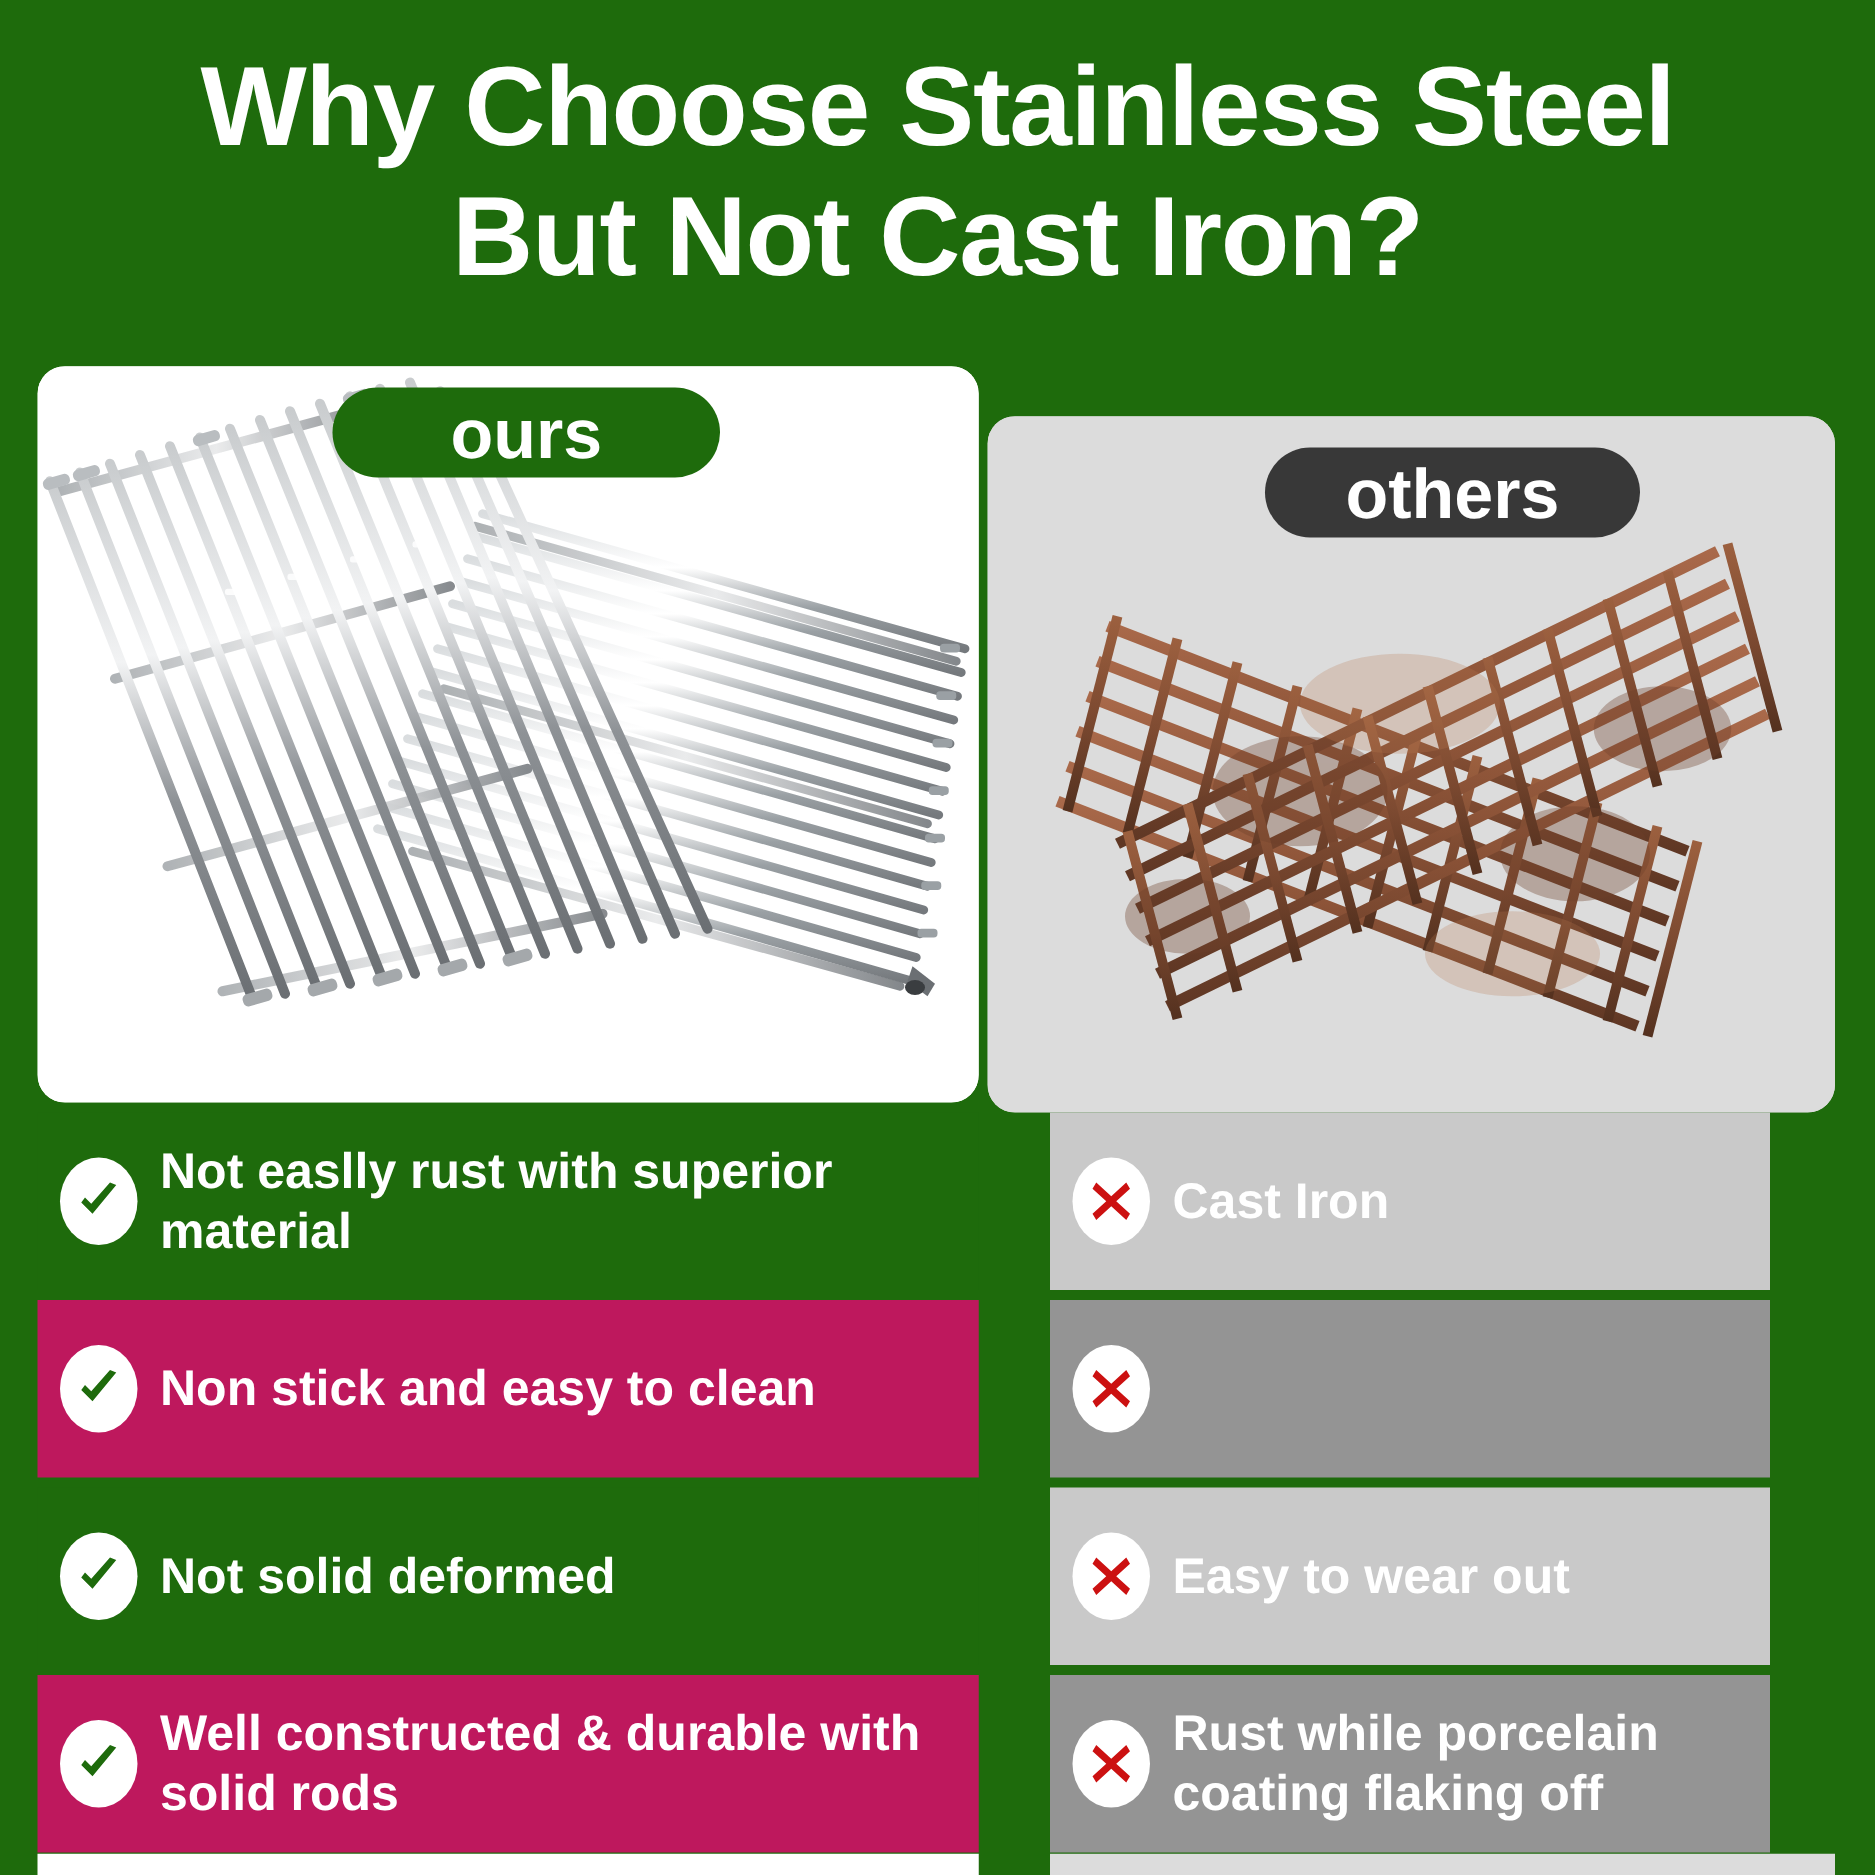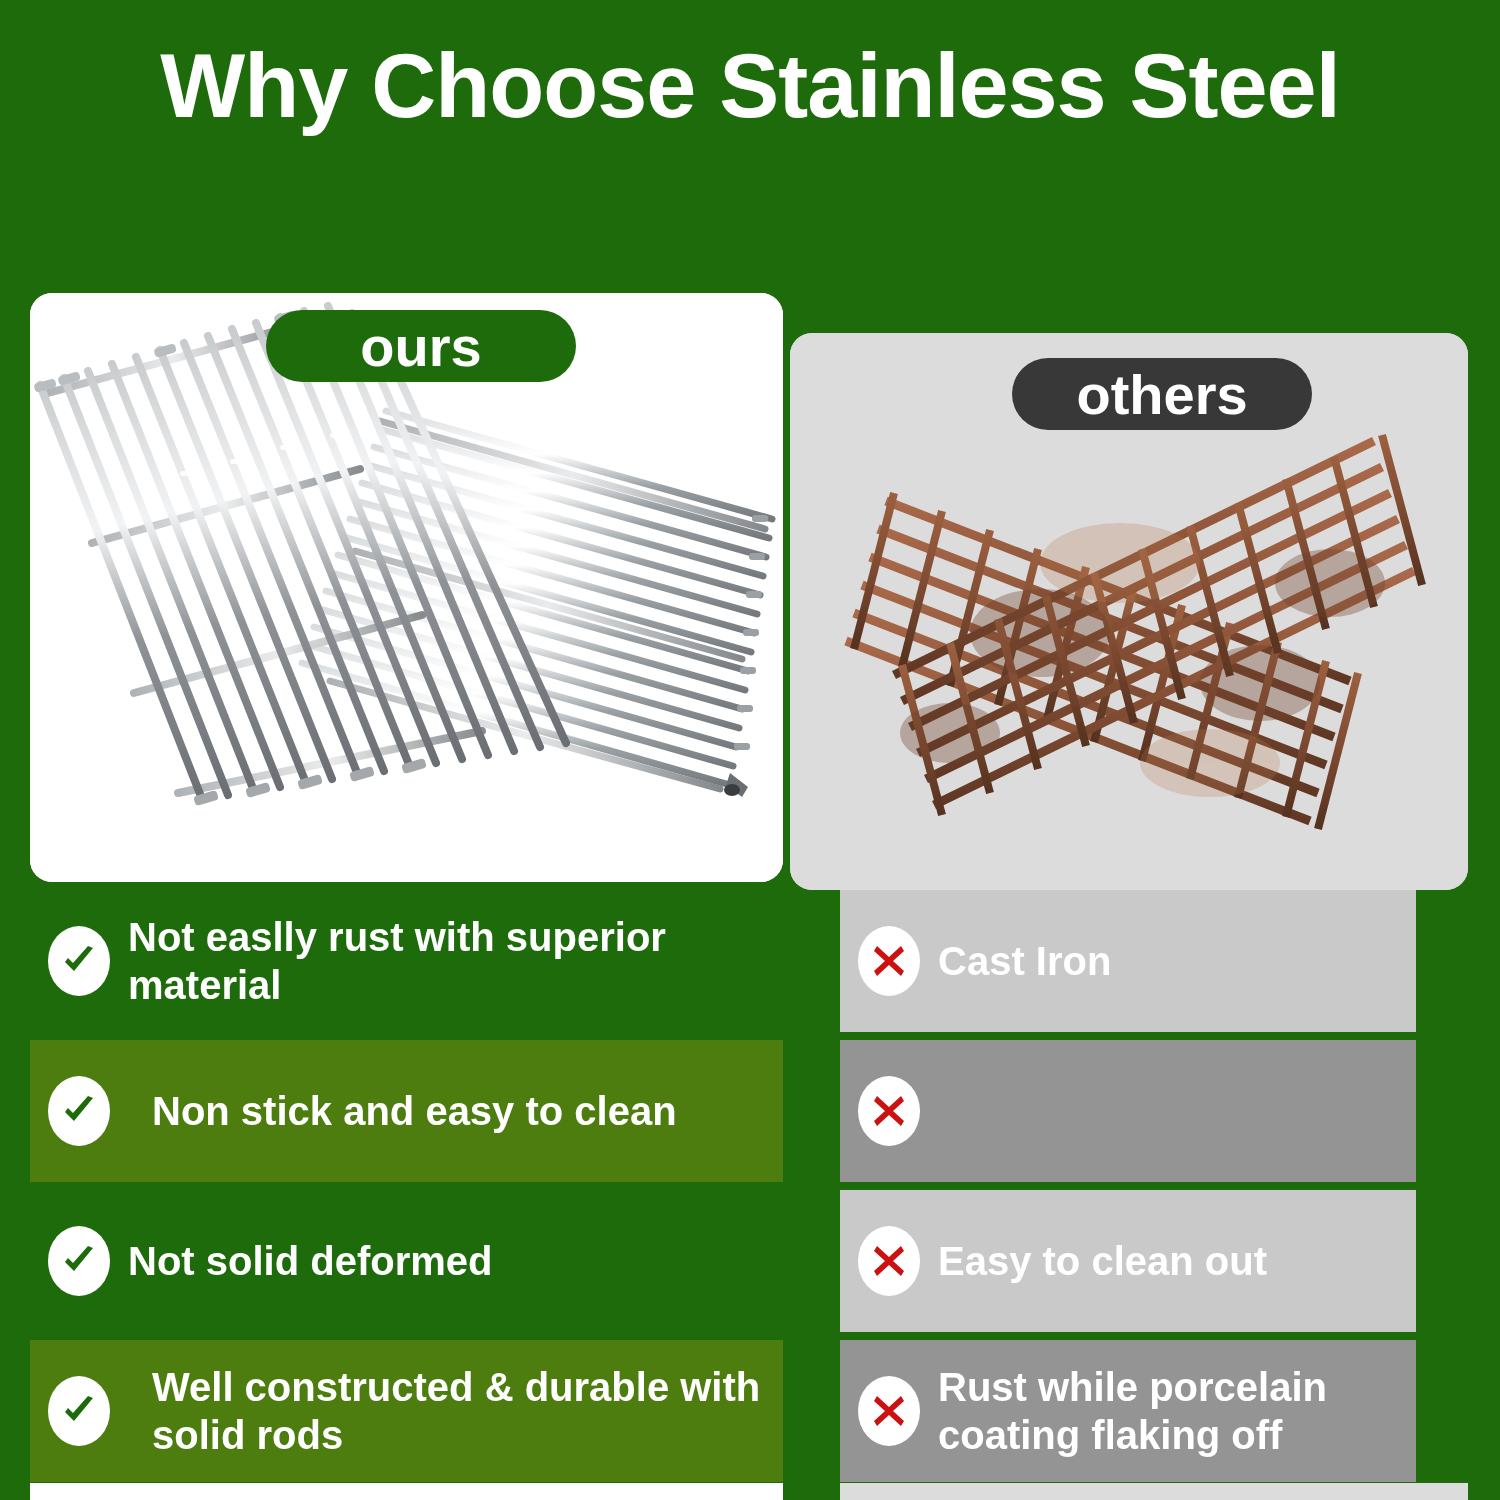--- a/index.html
+++ b/index.html
@@ -104,21 +104,21 @@
   .feat-row .txt {
     font-size: 40px;
     line-height: 48px;
     font-weight: bold;
     color: #ffffff;
     margin-left: 18px;
   }
 
   
   #col-ours .feat-row.band-a { background: #1e6b0c; }
-  #col-ours .feat-row.band-b { background: #4d7c0f; gap: 24px; }
+  #col-ours .feat-row.band-b { background: #be185d; }
   
   #col-others .feat-row.band-a { background: #c9c9c9; }
   #col-others .feat-row.band-b { background: #949494; }
 
   .h-tall  { height: 142px; }
   .h-short { height: 142px; }
 
   
   .mark {
     flex: 0 0 auto;
@@ -143,20 +143,21 @@
   #tail-others {
     position: absolute; left: 840px; top: 1483px;
     width: 628px; height: 20px; background: #dcdcdc;
   }
 </style>
 </head>
 <body>
 
 <div id="title-block">
   <div class="title-line">Why Choose Stainless Steel</div>
+  <div class="title-line">But Not Cast Iron?</div>
 </div>
 
 <div id="photo-row">
 
   <div id="ours-photo-panel">
     <svg class="art" viewBox="0 0 753 589" preserveAspectRatio="none">
       <defs>
         <linearGradient id="steelRod" x1="0" y1="0" x2="0" y2="1">
           <stop offset="0%" stop-color="#c9ccce"></stop>
           <stop offset="35%" stop-color="#f2f3f4"></stop>
@@ -420,21 +421,21 @@
         </svg>
       </span>
     </div>
 
     <div class="feat-row band-a h-short">
       <span class="mark">
         <svg width="38" height="38" viewBox="0 0 38 38">
           <path d="M7 4 L19 15 L31 4 L34 9 L23 19 L34 29 L31 34 L19 23 L7 34 L4 29 L15 19 L4 9 Z" fill="#cc1111"></path>
         </svg>
       </span>
-      <span class="txt">Easy to clean out</span>
+      <span class="txt">Easy to wear out</span>
     </div>
 
     <div class="feat-row band-b h-tall">
       <span class="mark">
         <svg width="38" height="38" viewBox="0 0 38 38">
           <path d="M7 4 L19 15 L31 4 L34 9 L23 19 L34 29 L31 34 L19 23 L7 34 L4 29 L15 19 L4 9 Z" fill="#cc1111"></path>
         </svg>
       </span>
       <span class="txt">Rust while porcelain coating flaking off</span>
     </div>

